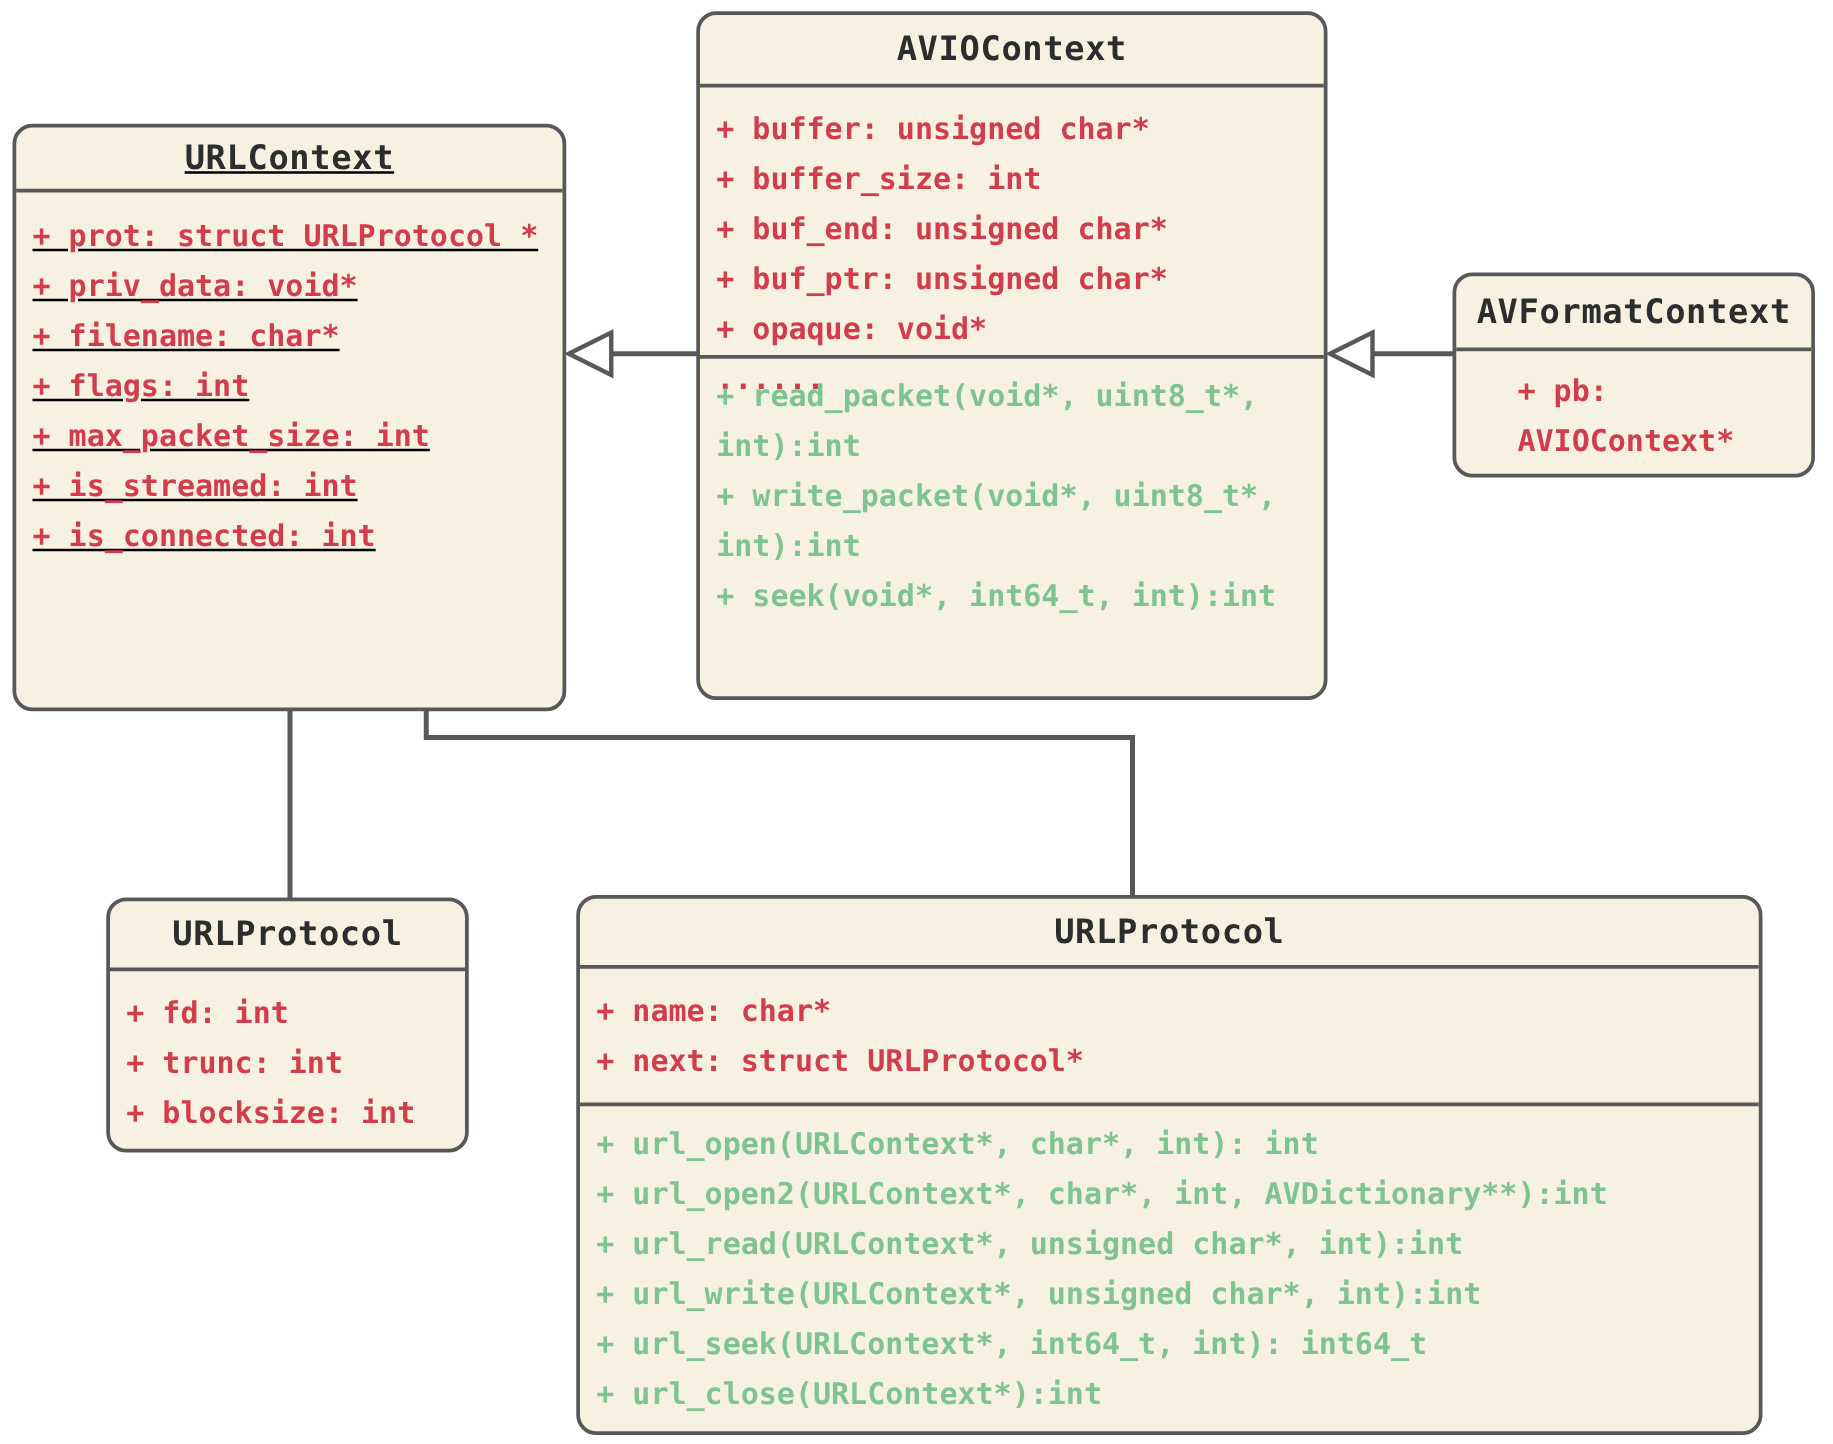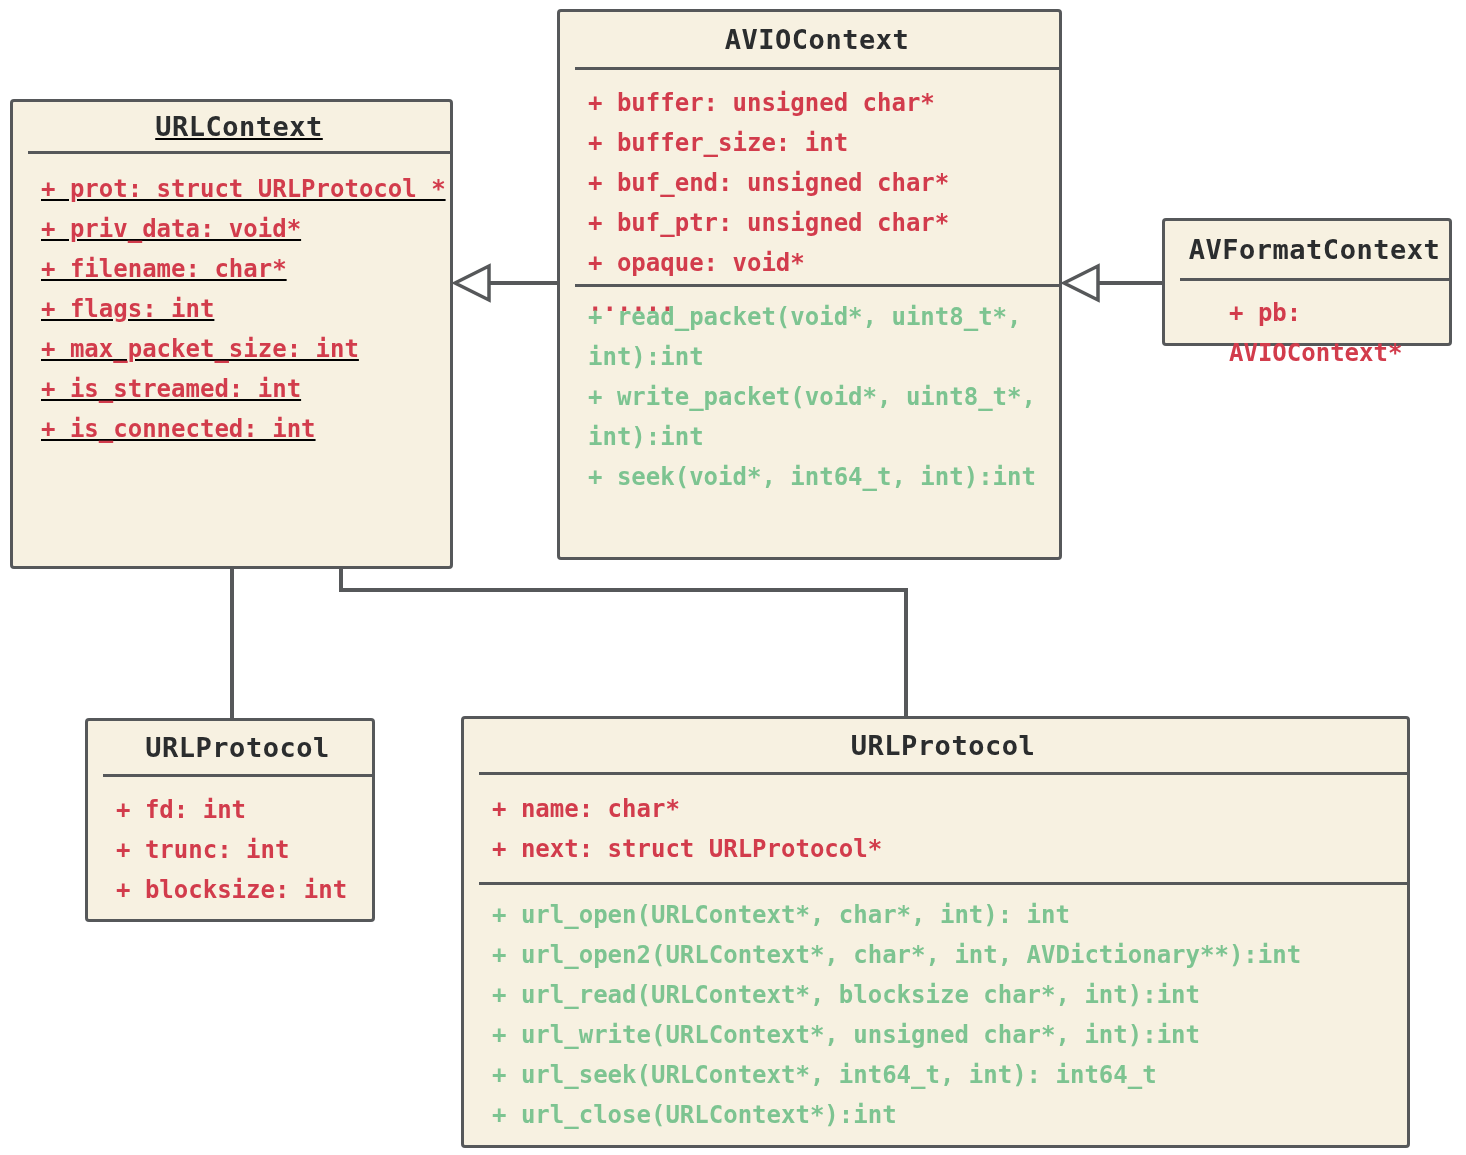--- a/index.html
+++ b/index.html
@@ -25,22 +25,21 @@
     stroke: var(--line, #56585a);
     stroke-width: 3.5;
     fill: var(--canvas, #ffffff);
     stroke-linejoin: miter;
   }
   .cls {
     position: absolute;
     box-sizing: border-box;
     background: var(--fill, #f7f1e1);
     border: 3.5px solid var(--border, #56585a);
-    border-radius: 4px;
-    padding-left: 15px;
+    border-radius: 16px;
   }
   .cls .title {
     box-sizing: border-box;
     display: flex;
     align-items: center;
     justify-content: center;
     border-bottom: 3.5px solid var(--border, #56585a);
     font-weight: bold;
     font-size: 27px;
     color: var(--title, #2b2d2e);
@@ -61,21 +60,21 @@
   
   #box-urlcontext      { left: 10px;   top: 99px; width: 443px; height: 470px; text-decoration: underline; }
   #box-urlcontext .title { height: 52px; }
   #box-urlcontext .attrs { padding-top: 15px; }
 
   #box-aviocontext     { left: 557px;  top: 9px;   width: 505px; height: 551px; }
   #box-aviocontext .title { height: 58px; }
   #box-aviocontext .attrs { height: 217px; padding-top: 13px; }
   #box-aviocontext .methods { padding-top: 10px; }
 
-  #box-avformatcontext { left: 1162px; top: 218px; width: 290px; height: 128px; }
+  #box-avformatcontext { left: 1162px; top: 218px; width: 290px; height: 164px; }
   #box-avformatcontext .title { height: 60px; }
   #box-avformatcontext .attrs { padding-top: 12px; margin-left: 36px; }
 
   #box-filecontext     { left: 85px;   top: 718px; width: 290px; height: 204px; }
   #box-filecontext .title { height: 56px; }
   #box-filecontext .attrs { padding-top: 13px; }
 
   #box-urlprotocol     { left: 433px;  top: 716px; width: 949px; height: 432px; margin-left: 28px; }
   #box-urlprotocol .title { height: 56px; }
   #box-urlprotocol .attrs { height: 110px; padding-top: 14px; }
@@ -147,20 +146,20 @@
 
   <div class="cls" id="box-urlprotocol">
     <div class="title">URLProtocol</div>
     <div class="section attrs divided">
         <div class="row">+ name: char*</div>
         <div class="row">+ next: struct URLProtocol*</div>
       </div>
     <div class="section methods">
         <div class="row">+ url_open(URLContext*, char*, int): int</div>
         <div class="row">+ url_open2(URLContext*, char*, int, AVDictionary**):int</div>
-        <div class="row">+ url_read(URLContext*, blocksize char*, int):int</div>
+        <div class="row">+ url_read(URLContext*, unsigned char*, int):int</div>
         <div class="row">+ url_write(URLContext*, unsigned char*, int):int</div>
         <div class="row">+ url_seek(URLContext*, int64_t, int): int64_t</div>
         <div class="row">+ url_close(URLContext*):int</div>
       </div>
   </div>
 
 </div>
 
 </body></html>

